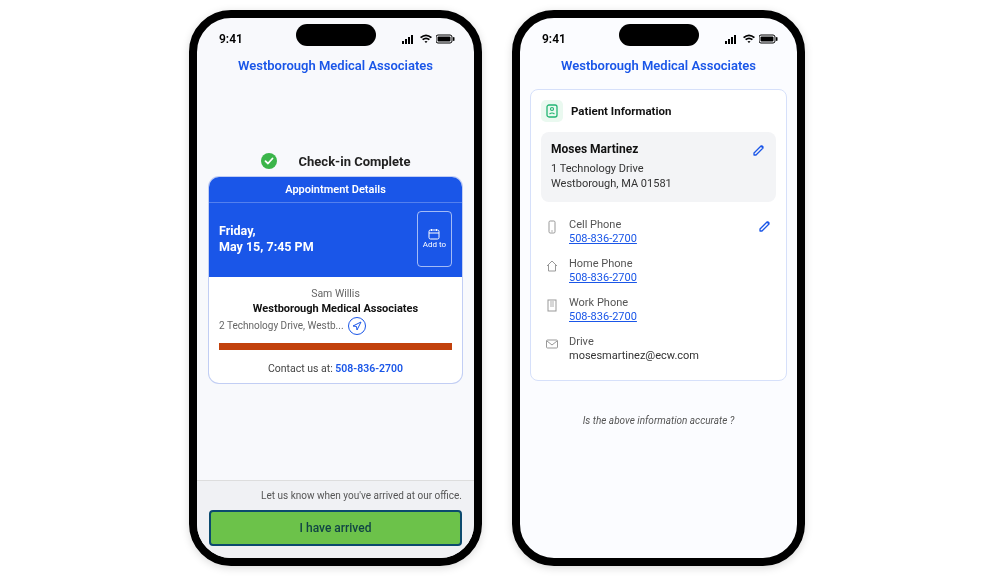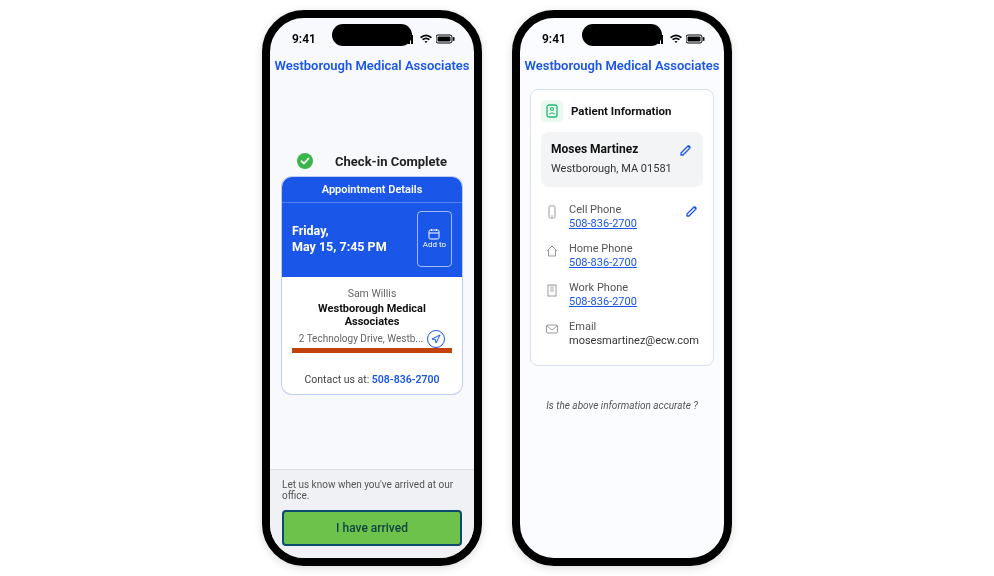--- a/index.html
+++ b/index.html
@@ -7,21 +7,21 @@
     font-family: -apple-system, BlinkMacSystemFont, "Segoe UI", Roboto, Arial, sans-serif;
     background: #fff;
     width: 994px;
     height: 576px;
     display: flex;
     justify-content: center;
     gap: 30px;
     padding-top: 10px;
   }
   .phone {
-    width: 220px;
+    width: 293px;
     height: 556px;
     border: 8px solid #000;
     border-radius: 42px;
     position: relative;
     background: #f8f9fc;
     overflow: hidden;
     box-shadow: 0 2px 8px rgba(0,0,0,0.15);
   }
   .notch {
     position: absolute;
@@ -59,28 +59,28 @@
   .appt-card { width: 100%; border-radius: 10px; overflow: hidden; box-shadow: 0 0 0 1px rgba(30,80,220,0.25); background:#fff; }
   .appt-header { background: #1a56e8; color: #fff; text-align: center; font-size: 11px; font-weight: 600; padding: 6px; }
   .appt-date { background: #1a56e8; color: #fff; padding: 8px 10px 10px; display: flex; justify-content: space-between; align-items: center; border-top: 1px solid rgba(255,255,255,0.25);}
   .appt-date-text { font-size: 12.5px; font-weight: 700; line-height: 1.3; }
   .addto { border: 1px solid rgba(255,255,255,0.6); border-radius: 4px; padding: 16px 5px; text-align:center; font-size:8px; line-height:1.1; }
   .addto-icon { display:block; margin:0 auto 1px; }
 
   .appt-body { padding: 10px 10px 8px; text-align: center; font-size: 10.5px; color:#333; }
   .provider { color:#666; margin-bottom:2px; }
   .facility { font-weight:700; font-size:11px; margin-bottom:2px; color:#111;}
-  .addr-row { display:flex; align-items:center; justify-content:center; gap:4px; color:#666; font-size:10px;}
+  .addr-row { display:flex; align-items:center; gap:4px; color:#666; font-size:10px;}
   .nav-circle { width:18px; height:18px; border:1px solid #1a56e8; border-radius:50%; display:inline-flex; align-items:center; justify-content:center; color:#1a56e8;}
 
-  .contact-row { border-top:5px solid #c2410c; padding-top:20px; font-size:10.5px; color:#444;}
+  .contact-row { border-top:7px solid #c2410c; margin-top:8px; padding-top:12px; font-size:10.5px; color:#444;}
   .contact-row .phone-link { color:#1a56e8; font-weight:600; }
 
   .footer1 { position:absolute; bottom:0; left:0; right:0; padding: 0 12px 12px; background:#f0f1f4; border-top:1px solid #ddd;}
-  .footer1 .hint { text-align:left; font-size:10px; color:#555; padding:9px 0;}
+  .footer1 .hint { text-align:right; font-size:10px; color:#555; padding:9px 0;}
   .arrived-btn { width:100%; background:#6cc24a; border:2px solid #0c4a6e; color:#144; font-size:12px; font-weight:500; padding:9px; border-radius:4px; text-align:center;}
 
   
   .main2 { padding: 6px 10px; }
   .panel { background:#fff; border:1px solid #d6e0fa; border-radius:8px; padding:10px 10px 12px; }
   .panel-title-row { display:flex; align-items:center; gap:8px; margin-bottom:10px; }
   .panel-title-row .pi-icon { width:22px; height:22px; border-radius:5px; display:flex; align-items:center; justify-content:center; background:#eaf9f0; color:#22b573;}
   .panel-title { font-size:11.5px; font-weight:700; color:#111;}
 
   .patient-box { background:#f3f4f6; border-radius:8px; padding:10px; position:relative; margin-bottom:10px;}
@@ -208,20 +208,21 @@
               <circle cx="7" cy="5" r="1.5" fill="none" stroke="#22b573" stroke-width="1.2"></circle>
               <path d="M4.5 10 Q7 8 9.5 10" fill="none" stroke="#22b573" stroke-width="1.2"></path>
             </svg>
         </span>
         <span class="panel-title">Patient Information</span>
       </div>
 
       <div class="patient-box">
         <div class="patient-name">Moses Martinez</div>
         <div class="patient-addr">
+          <div>1 Technology Drive</div>
           <div>Westborough, MA 01581</div>
         </div>
         <span class="edit-icon">
           <svg width="14" height="14" viewBox="0 0 14 14">
               <path d="M2 12 L2 10 L9 3 L11 5 L4 12 Z M9.5 2.5 L11.5 4.5" fill="none" stroke="#1a56e8" stroke-width="1.3" stroke-linejoin="round"></path>
             </svg>
         </span>
       </div>
 
       <div class="field">
@@ -270,21 +271,21 @@
       </div>
 
       <div class="field">
         <span class="field-icon">
           <svg width="14" height="14" viewBox="0 0 14 14">
               <rect x="1.5" y="3" width="11" height="8" rx="1" fill="none" stroke="#999" stroke-width="1"></rect>
               <path d="M2 4 L7 8 L12 4" fill="none" stroke="#999" stroke-width="1"></path>
             </svg>
         </span>
         <div class="field-body">
-          <div class="field-label">Email</div>
+          <div class="field-label">Drive</div>
           <div class="field-value">mosesmartinez@ecw.com</div>
         </div>
       </div>
     </div>
 
     <div class="confirm-area">
       <div class="confirm-q">Is the above information accurate ?</div>
     </div>
   </div>
 </div>

